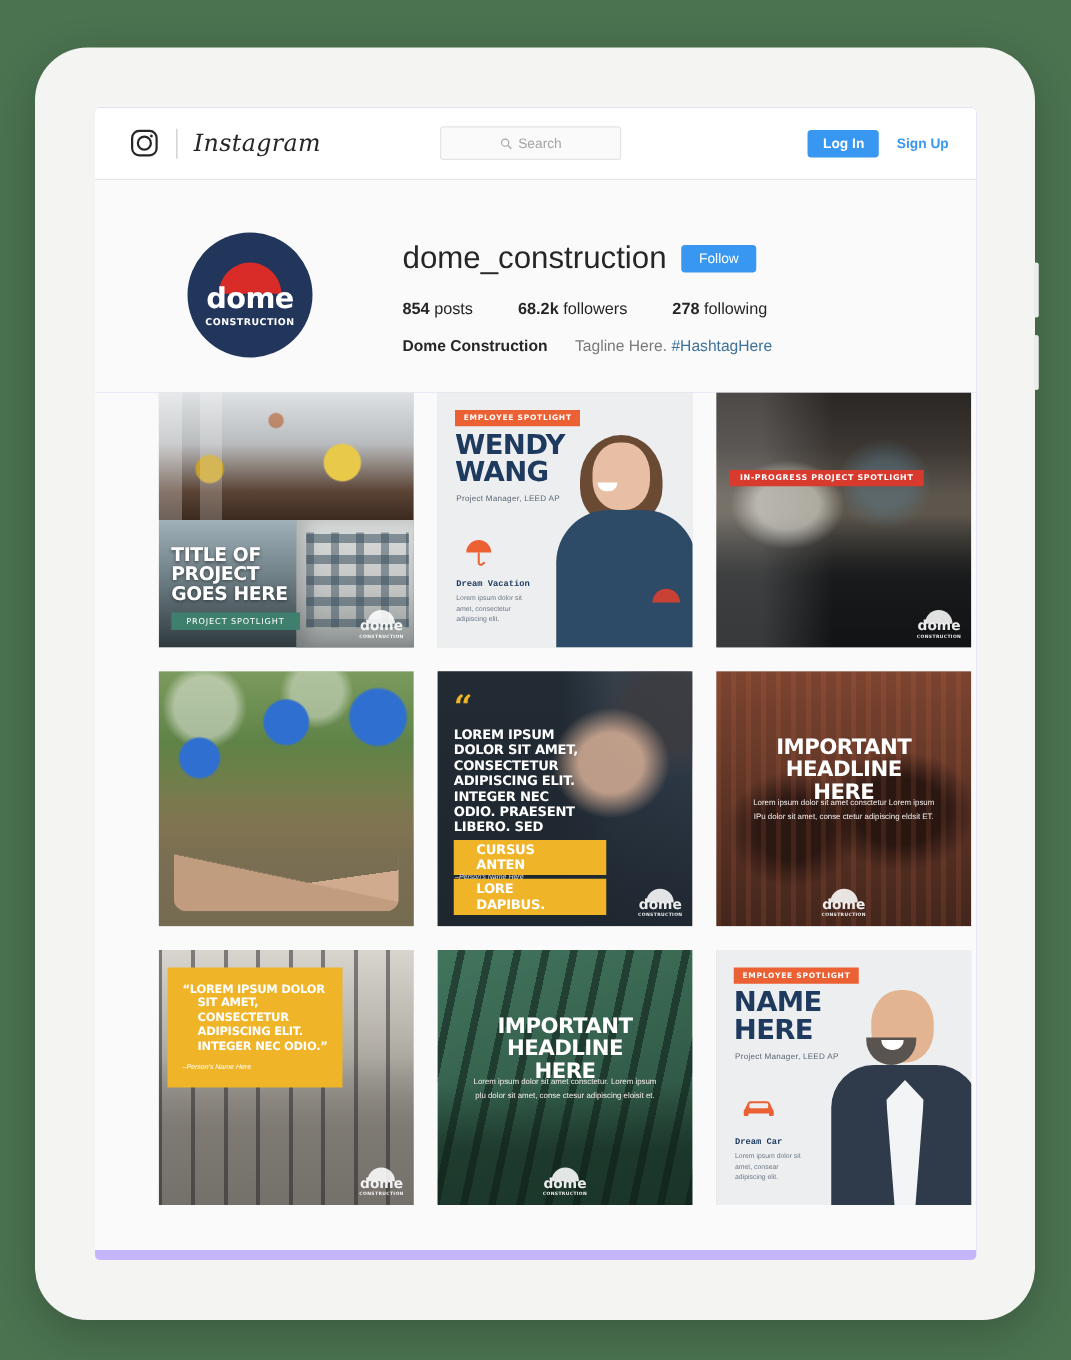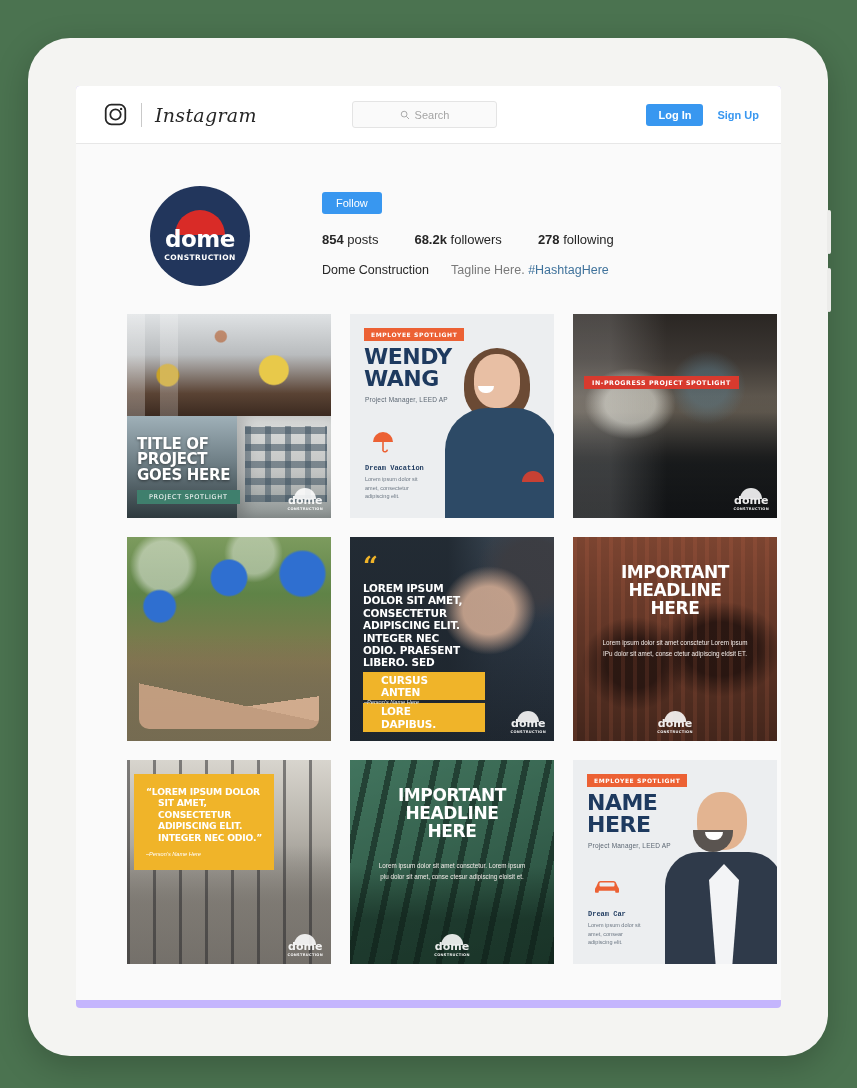--- a/index.html
+++ b/index.html
@@ -108,21 +108,21 @@
   #username { font-size: 25px; font-weight: 300; color: #262626; }
   .btn-follow {
     background: #3897f0; color: #fff; border: none;
     font-size: 11px; font-weight: normal;
     padding: 5px 14px; border-radius: 3px; cursor: pointer;
     font-family: "Liberation Sans", sans-serif;
   }
   .stats { display: flex; gap: 36px; margin-top: 18px; font-size: 13px; color: #262626; }
   .stats b { font-weight: bold; }
   .bio { margin-top: 16px; font-size: 12.5px; display: flex; gap: 22px; }
-  .bio-name { font-weight: normal; color: #262626; }
+  .bio-name { font-weight: bold; color: #262626; }
   .bio-tag { color: #7a7a7a; }
   .bio-hash { color: #3f729b; }
 
   
   #grid {
     display: grid;
     grid-template-columns: repeat(3, 204px);
     gap: 19px;
     padding: 0 51px 36px 51px;
     background: #fafafa;
@@ -321,21 +321,21 @@
     background: linear-gradient(160deg,#b9bfb6 0%,#9aa39a 42%,#6d7871 100%);
   }
   .ov-photo-g:after{
     content:""; position:absolute; inset:0;
     background:
       repeating-linear-gradient(-78deg, rgba(35,45,42,.55) 0 6px, transparent 6px 22px),
       linear-gradient(0deg, rgba(40,55,48,.55) 0 22%, transparent 48%);
   }
   .tint-green { position:absolute; inset:0; background:#3f8a6e; mix-blend-mode:multiply; opacity:.86; }
   .ov-title {
-    position:absolute; left:0; right:0; top:26px; z-index:20;
+    position:absolute; left:0; right:0; top:52px; z-index:20;
     text-align:center;
     font-family:"DejaVu Sans",sans-serif; font-weight:bold;
     font-size:17px; line-height:1.06; color:#fff; letter-spacing:-.4px;
   }
   .ov-sub {
     position:absolute; left:26px; right:26px; top:100px; z-index:20;
     text-align:center; font-size:6.3px; line-height:1.75; color:#f3ece9;
   }
 
   
@@ -397,20 +397,21 @@
 
     <div id="profile">
       <div id="avatar">
         <div class="dome-arc"></div>
         <div class="dome-word">dome</div>
         <div class="dome-sub">CONSTRUCTION</div>
       </div>
 
       <div id="profile-info">
         <div class="name-row">
+          <span id="username">dome_construction</span>
           <button class="btn-follow">Follow</button>
         </div>
 
         <div class="stats">
           <span><b>854</b> <span>posts</span></span>
           <span><b>68.2k</b> <span>followers</span></span>
           <span><b>278</b> <span>following</span></span>
         </div>
 
         <div class="bio">

